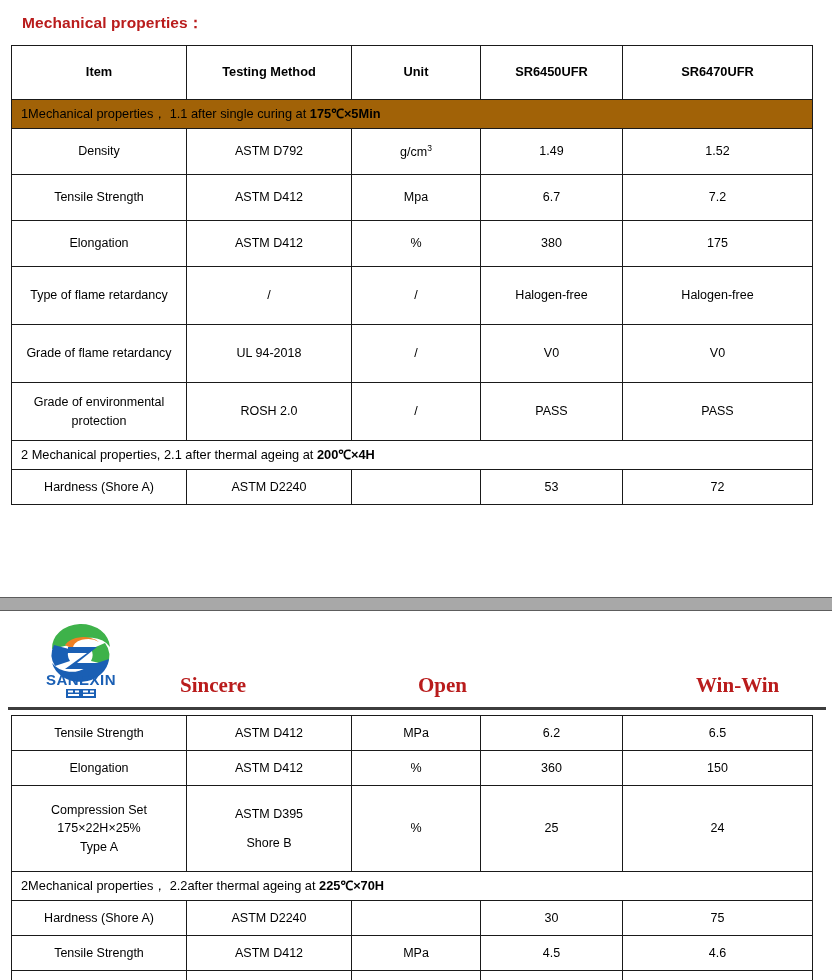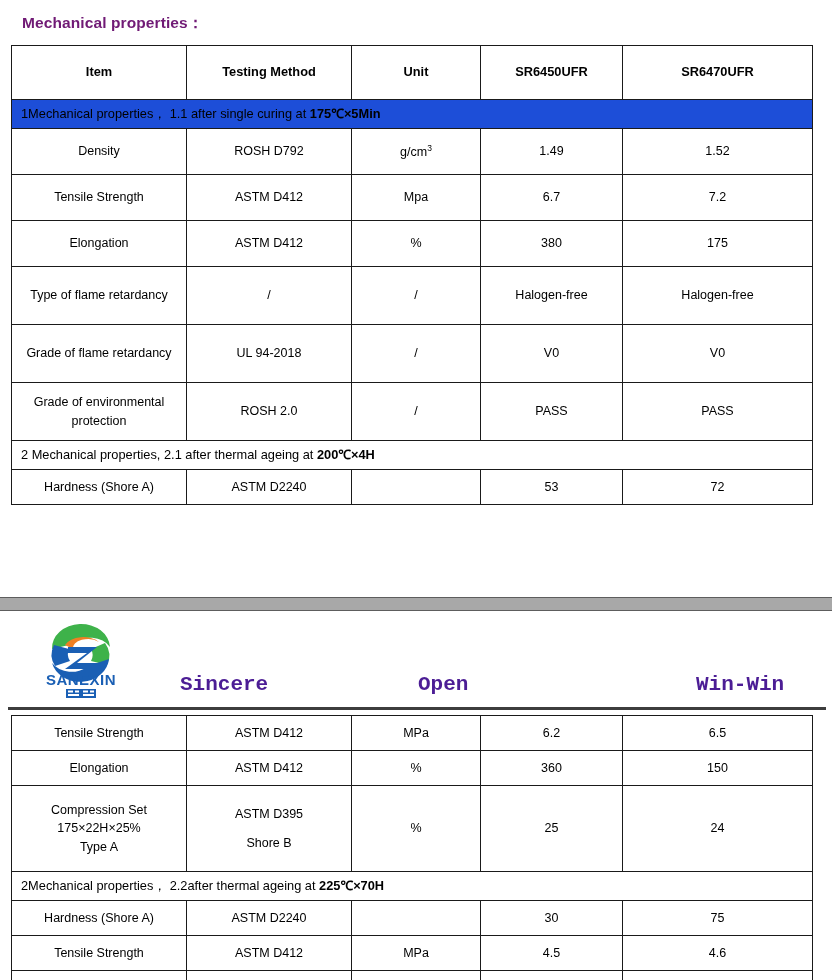--- a/index.html
+++ b/index.html
@@ -19,21 +19,21 @@
   
   .page-one {
     position: absolute;
     left: 0; top: 0;
     width: 832px;
   }
 
   .section-title {
     font-size: 15.5px;
     font-weight: bold;
-    color: #701a75;
+    color: #b91c1c;
     padding: 13px 0 0 22px;
     letter-spacing: 0.1px;
   }
 
   .tbl-wrap {
     padding: 11px 0 0 11px;
   }
 
   table.spec {
     border-collapse: collapse;
@@ -56,21 +56,21 @@
     font-size: 12.8px;
     height: 53px;
   }
   table.spec tr.section td {
     text-align: left;
     padding-left: 9px;
     font-size: 12.8px;
     height: 28px;
   }
   tr.section.shaded td {
-    background: #1d4ed8;
+    background: #a16207;
   }
   tr.section b { font-weight: bold; }
 
   .c1 { width: 175px; }
   .c2 { width: 165px; }
   .c3 { width: 129px; }
   .c4 { width: 142px; }
   .c5 { width: 190px; }
 
   .r-tall  { height: 46px; }
@@ -109,23 +109,23 @@
     position: absolute;
     left: 35px;
     top: 8px;
     width: 92px;
     height: 80px;
   }
   .logo svg { display: block; }
 
   .slogan {
     position: absolute;
-    font-family: Liberation Mono, monospace;
+    font-family: Liberation Serif, serif;
     font-size: 21px;
-    color: #4c1d95;
+    color: #b91c1c;
     font-weight: bold;
     letter-spacing: 0px;
     top: 62px;
   }
   .slogan-1 { left: 180px; }
   .slogan-2 { left: 418px; }
   .slogan-3 { left: 663px; margin-left: 33px; }
 
   .thick-rule {
     position: absolute;
@@ -166,21 +166,21 @@
           <td class="hd">SR6450UFR</td>
           <td class="hd">SR6470UFR</td>
         </tr>
 
         <tr class="section shaded">
           <td colspan="5"><span>1Mechanical properties，  1.1 after single curing at </span><b>175℃×5Min</b></td>
         </tr>
 
         <tr class="r-tall">
           <td>Density</td>
-          <td>ROSH D792</td>
+          <td>ASTM D792</td>
           <td><span>g/cm</span><sup>3</sup></td>
           <td>1.49</td>
           <td>1.52</td>
         </tr>
 
 
         <tr class="r-tall">
           <td>Tensile Strength</td>
           <td>ASTM D412</td>
           <td>Mpa</td>

